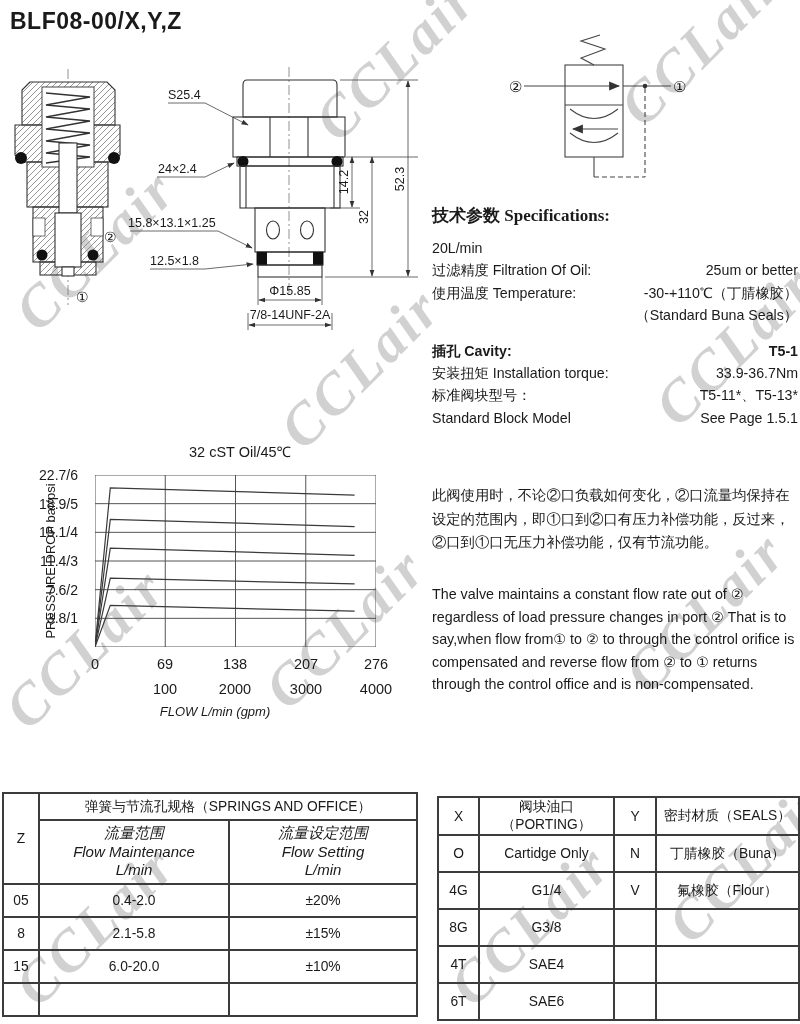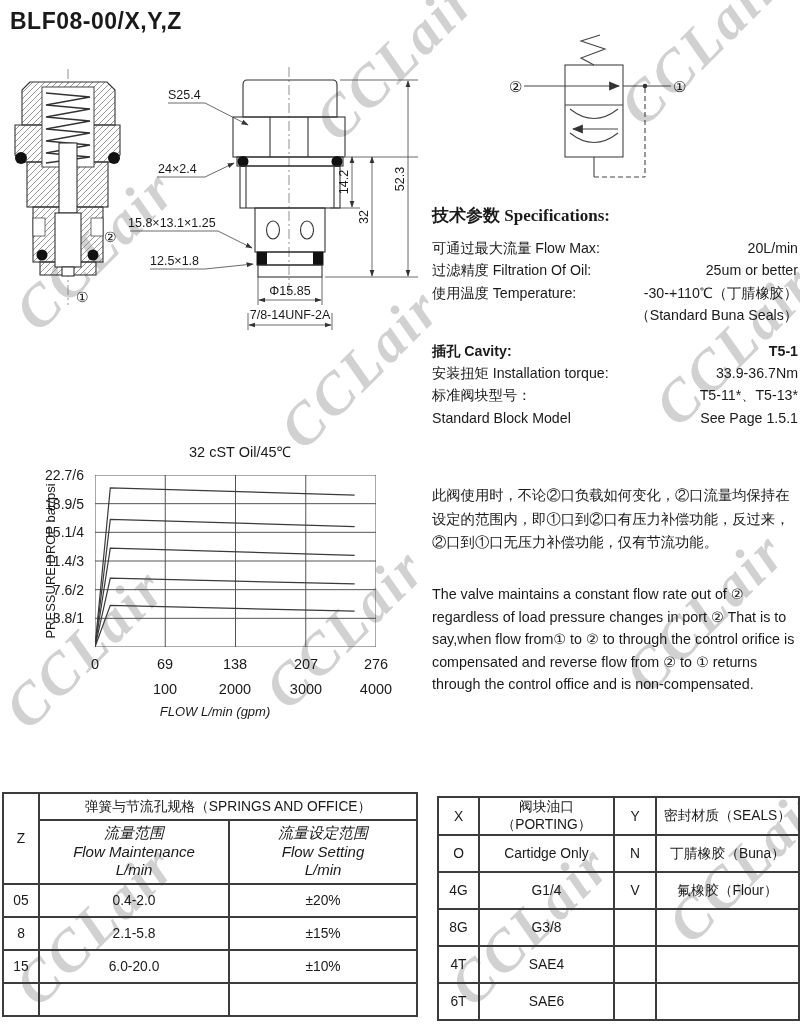--- a/index.html
+++ b/index.html
@@ -18,21 +18,21 @@
   .spec-row{display:flex;justify-content:space-between;font-size:14.2px;line-height:22.4px;}
   .spec-row .lab{white-space:nowrap;}
   .spec-row .val{text-align:right;white-space:nowrap;}
   .spec-row.gap{margin-top:13px;font-weight:bold;}
   
   .chart{position:absolute;left:0;top:440px;width:430px;height:330px;}
   .chart-title{position:absolute;left:95px;top:1px;width:290px;text-align:center;font-size:14.5px;}
   .ylab{position:absolute;left:50px;top:121px;transform:translate(-50%,-50%) rotate(-90deg);
         font-size:13px;white-space:nowrap;}
   .plot{position:absolute;left:95px;top:35px;width:281px;height:172px;}
-  .ytick{position:absolute;left:22px;width:62px;text-align:right;font-size:14px;}
+  .ytick{position:absolute;left:16px;width:62px;text-align:right;font-size:14px;}
   .xtick{position:absolute;width:64px;text-align:center;font-size:14.5px;top:216px;}
   .xsub{position:absolute;width:64px;text-align:center;font-size:14.5px;top:241px;}
   .xlab{position:absolute;left:130px;top:264px;width:170px;text-align:center;font-size:13px;font-style:italic;}
   
   .desc-zh{position:absolute;left:432px;top:484px;width:368px;font-size:14.3px;line-height:1.65;}
   .desc-en{position:absolute;left:432px;top:583px;width:370px;font-size:14.3px;line-height:1.58;}
   
   table{border-collapse:collapse;table-layout:fixed;}
   td{border:2px solid #3c3c3c;text-align:center;font-size:13.8px;padding:0 2px;overflow:hidden;}
   .springs{position:absolute;left:2px;top:792px;width:414px;}
@@ -168,21 +168,20 @@
         <line x1="114" y1="147" x2="165" y2="147" stroke-dasharray="5 3"></line>
         <line x1="165" y1="58" x2="165" y2="147" stroke-dasharray="5 3"></line>
       </g>
       <text x="29" y="62" font-size="15">②</text>
       <text x="193" y="62" font-size="15">①</text>
     </svg>
 
     <div class="specs">
       <h2>技术参数 Specifications:</h2>
       <div class="spec-row">
-          <span class="lab">可通过最大流量 Flow Max:</span>
           <span class="val">20L/min</span>
         </div>
       <div class="spec-row">
           <span class="lab">过滤精度 Filtration Of Oil:</span>
           <span class="val">25um or better</span>
         </div>
       <div class="spec-row">
           <span class="lab">使用温度 Temperature:</span>
           <span class="val">-30-+110℃（丁腈橡胶）</span>
         </div>

